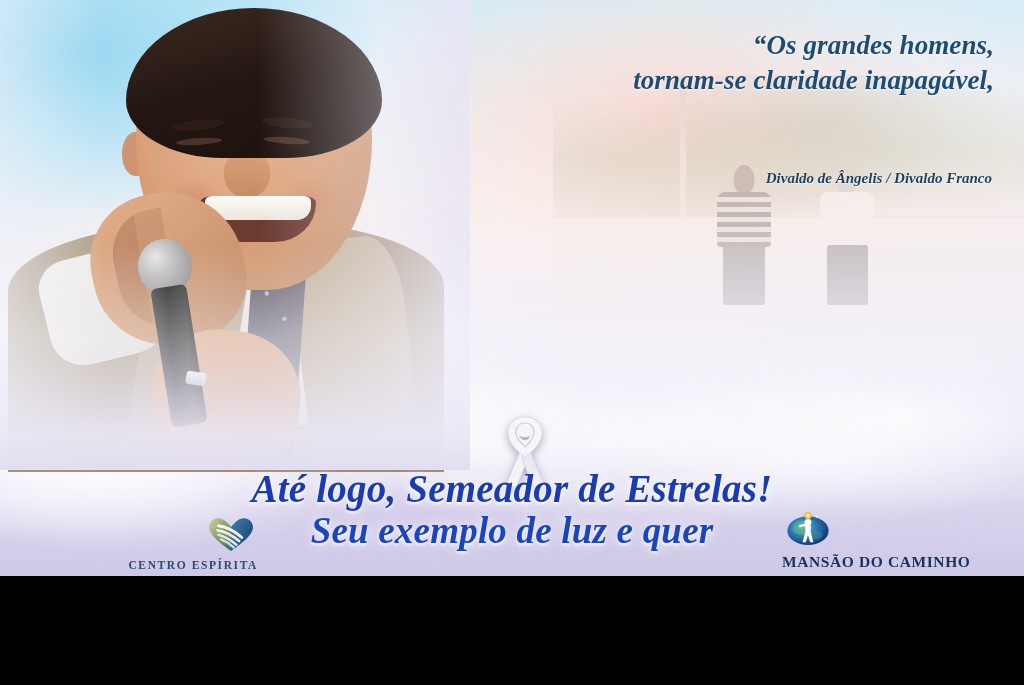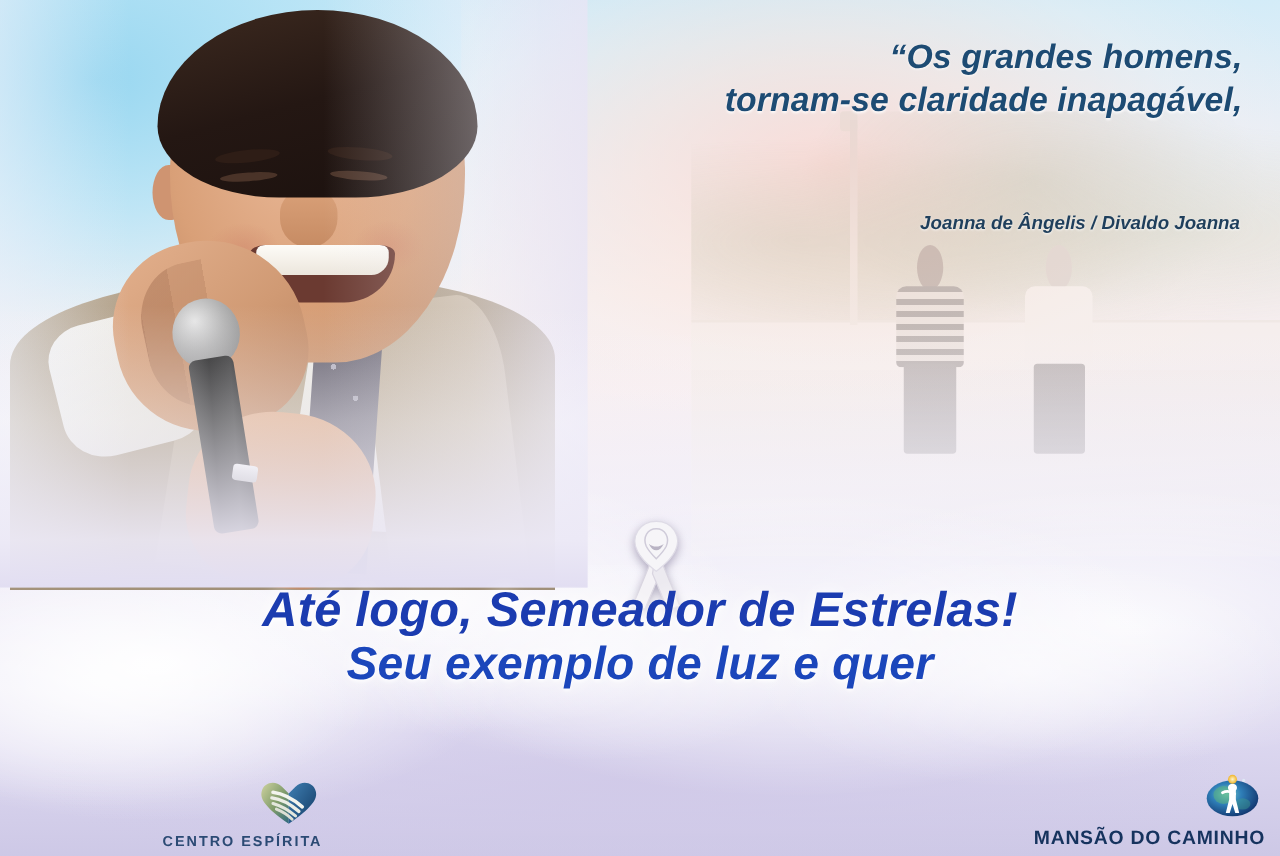--- a/index.html
+++ b/index.html
@@ -1,22 +1,22 @@
 <!DOCTYPE html>
 <html><head>
 <meta charset="utf-8">
 <style>
   * { margin:0; padding:0; box-sizing:border-box; }
   html,body { width:1024px; height:685px; overflow:hidden; background:#000; }
 
   .poster{
     position:relative;
-    width:1024px; height:685px;
+    width:1024px; height:576px;
     overflow:hidden;
-    font-family:Liberation Sans, sans-serif;
+    font-family:Liberation Serif, serif;
     background:
       linear-gradient(175deg,
         #bfe4f5 0%,
         #d3ecf8 11%,
         #e7eef6 24%,
         #f4efef 36%,
         #f7eef0 46%,
         #efeaf4 58%,
         #e3dff1 68%,
         #dcd8ef 78%,
@@ -335,21 +335,21 @@
     display:block; font-size:37px; line-height:1.12;
     color:#2f7ec6;
     text-shadow:0 0 14px rgba(255,255,255,.95), 0 2px 3px rgba(255,255,255,.9);
   }
 
   
   .logo-left{
     position:absolute; left:8px; bottom:4px; width:250px; text-align:right; z-index:10;
   }
   .logo-right{
-    position:absolute; right:12px; bottom:4px; width:230px; text-align:right; z-index:10;
+    position:absolute; right:12px; bottom:4px; width:230px; text-align:left; z-index:10;
   }
   .logo-left .mark, .logo-right .mark{
     display:block; margin:0 auto 1px;
   }
   .logo-cap1{
     display:block; font-size:11.5px; font-weight:bold; letter-spacing:1.6px;
     color:#2b4a74; line-height:1.25;
   }
   .logo-cap2{
     display:block; font-size:16px; font-weight:bold; letter-spacing:.7px;
@@ -414,21 +414,21 @@
     <div class="fade-mask"></div>
   </div>
 
   <div class="clouds"></div>
   <div class="clouds2"></div>
 
   <div class="quote">
     <span class="ln">“Os grandes homens,</span>
     <span class="ln">tornam-se claridade inapagável,</span>
   </div>
-  <div class="quote-credit">Joanna de Ângelis / Divaldo Joanna</div>
+  <div class="quote-credit">Divaldo de Ângelis / Divaldo Franco</div>
 
   <div class="ribbon">
     <svg viewBox="0 0 66 76" width="66" height="76" aria-hidden="true">
       <path d="M33 26 L14 72 L24 74 L36 46 Z" fill="#f4f2f6" stroke="#d9d5e0" stroke-width="1"></path>
       <path d="M33 26 L52 72 L42 74 L30 46 Z" fill="#eceaf0" stroke="#d9d5e0" stroke-width="1"></path>
       <path d="M33 4 C20 4 12 16 18 28 C22 36 28 40 33 44 C38 40 44 36 48 28 C54 16 46 4 33 4 Z" fill="#f6f5f8" stroke="#dedbe6" stroke-width="1"></path>
       <path d="M33 10 C26 10 22 17 25 24 C27 28 30 31 33 34 C36 31 39 28 41 24 C44 17 40 10 33 10 Z" fill="none" stroke="#cfcbd9" stroke-width="1.2"></path>
       <path d="M27 22 C30 25 36 25 39 22 C36 29 30 29 27 22 Z" fill="#b9b4c4"></path>
     </svg>
   </div>

